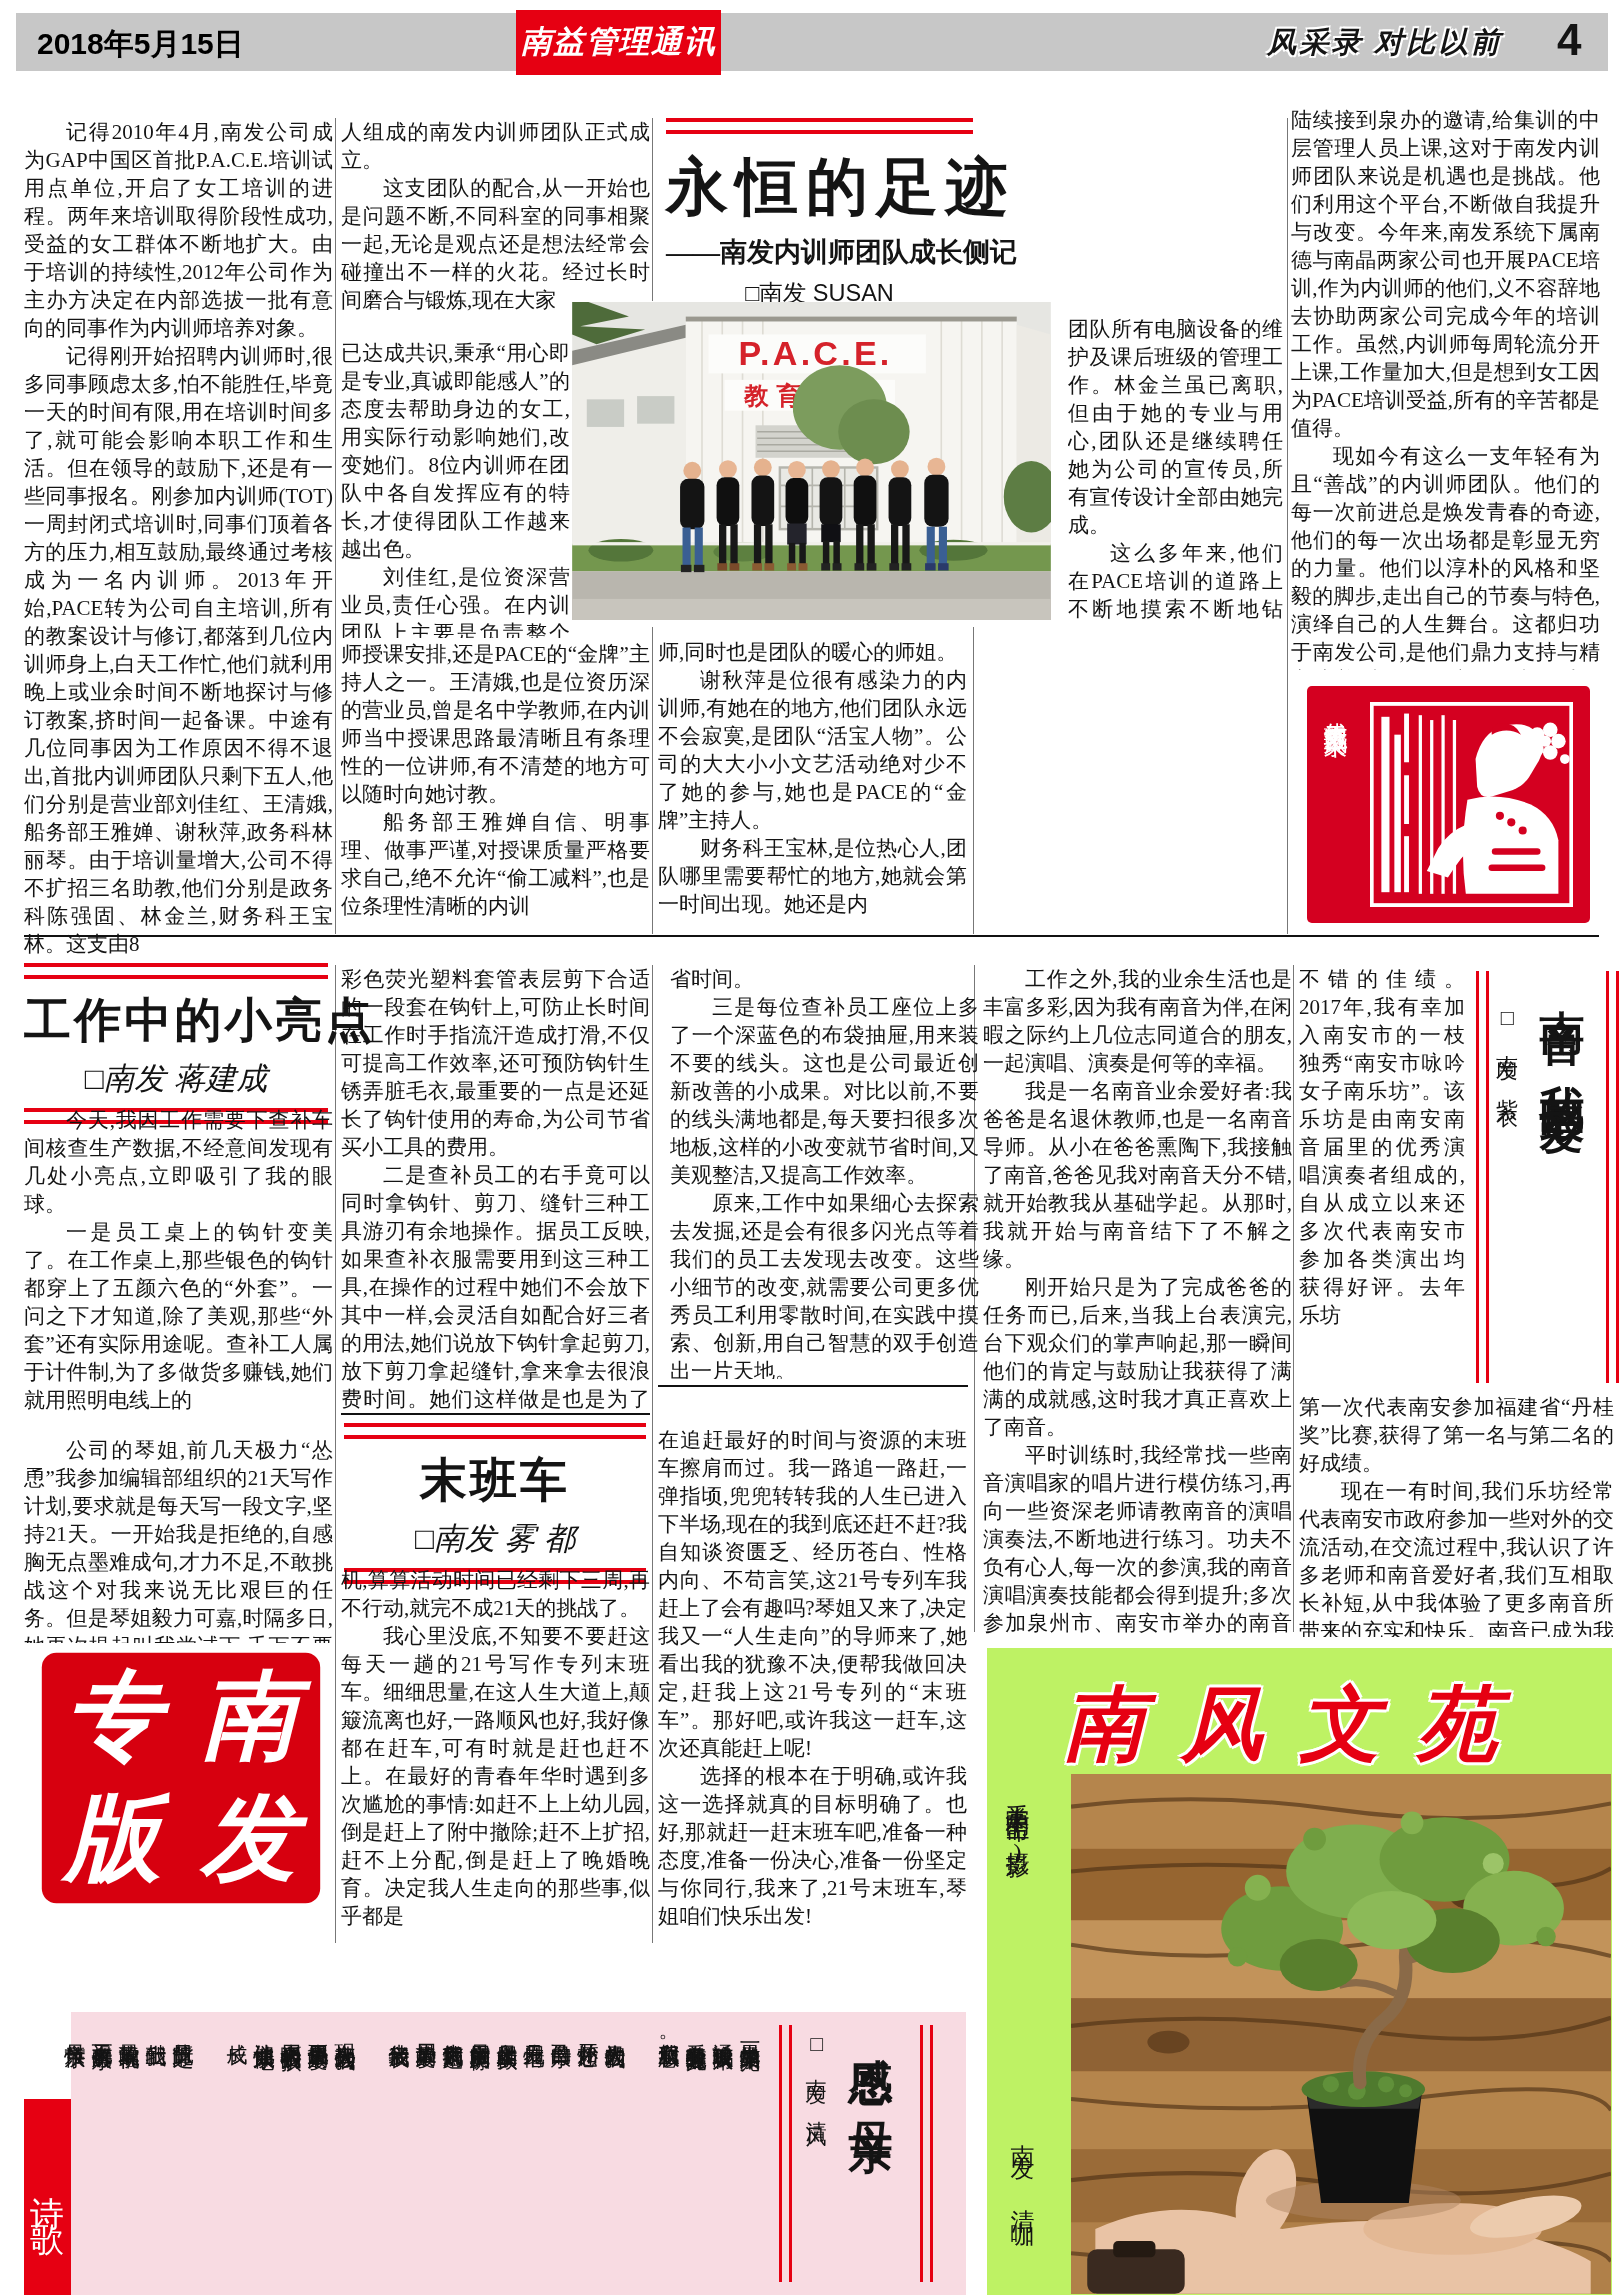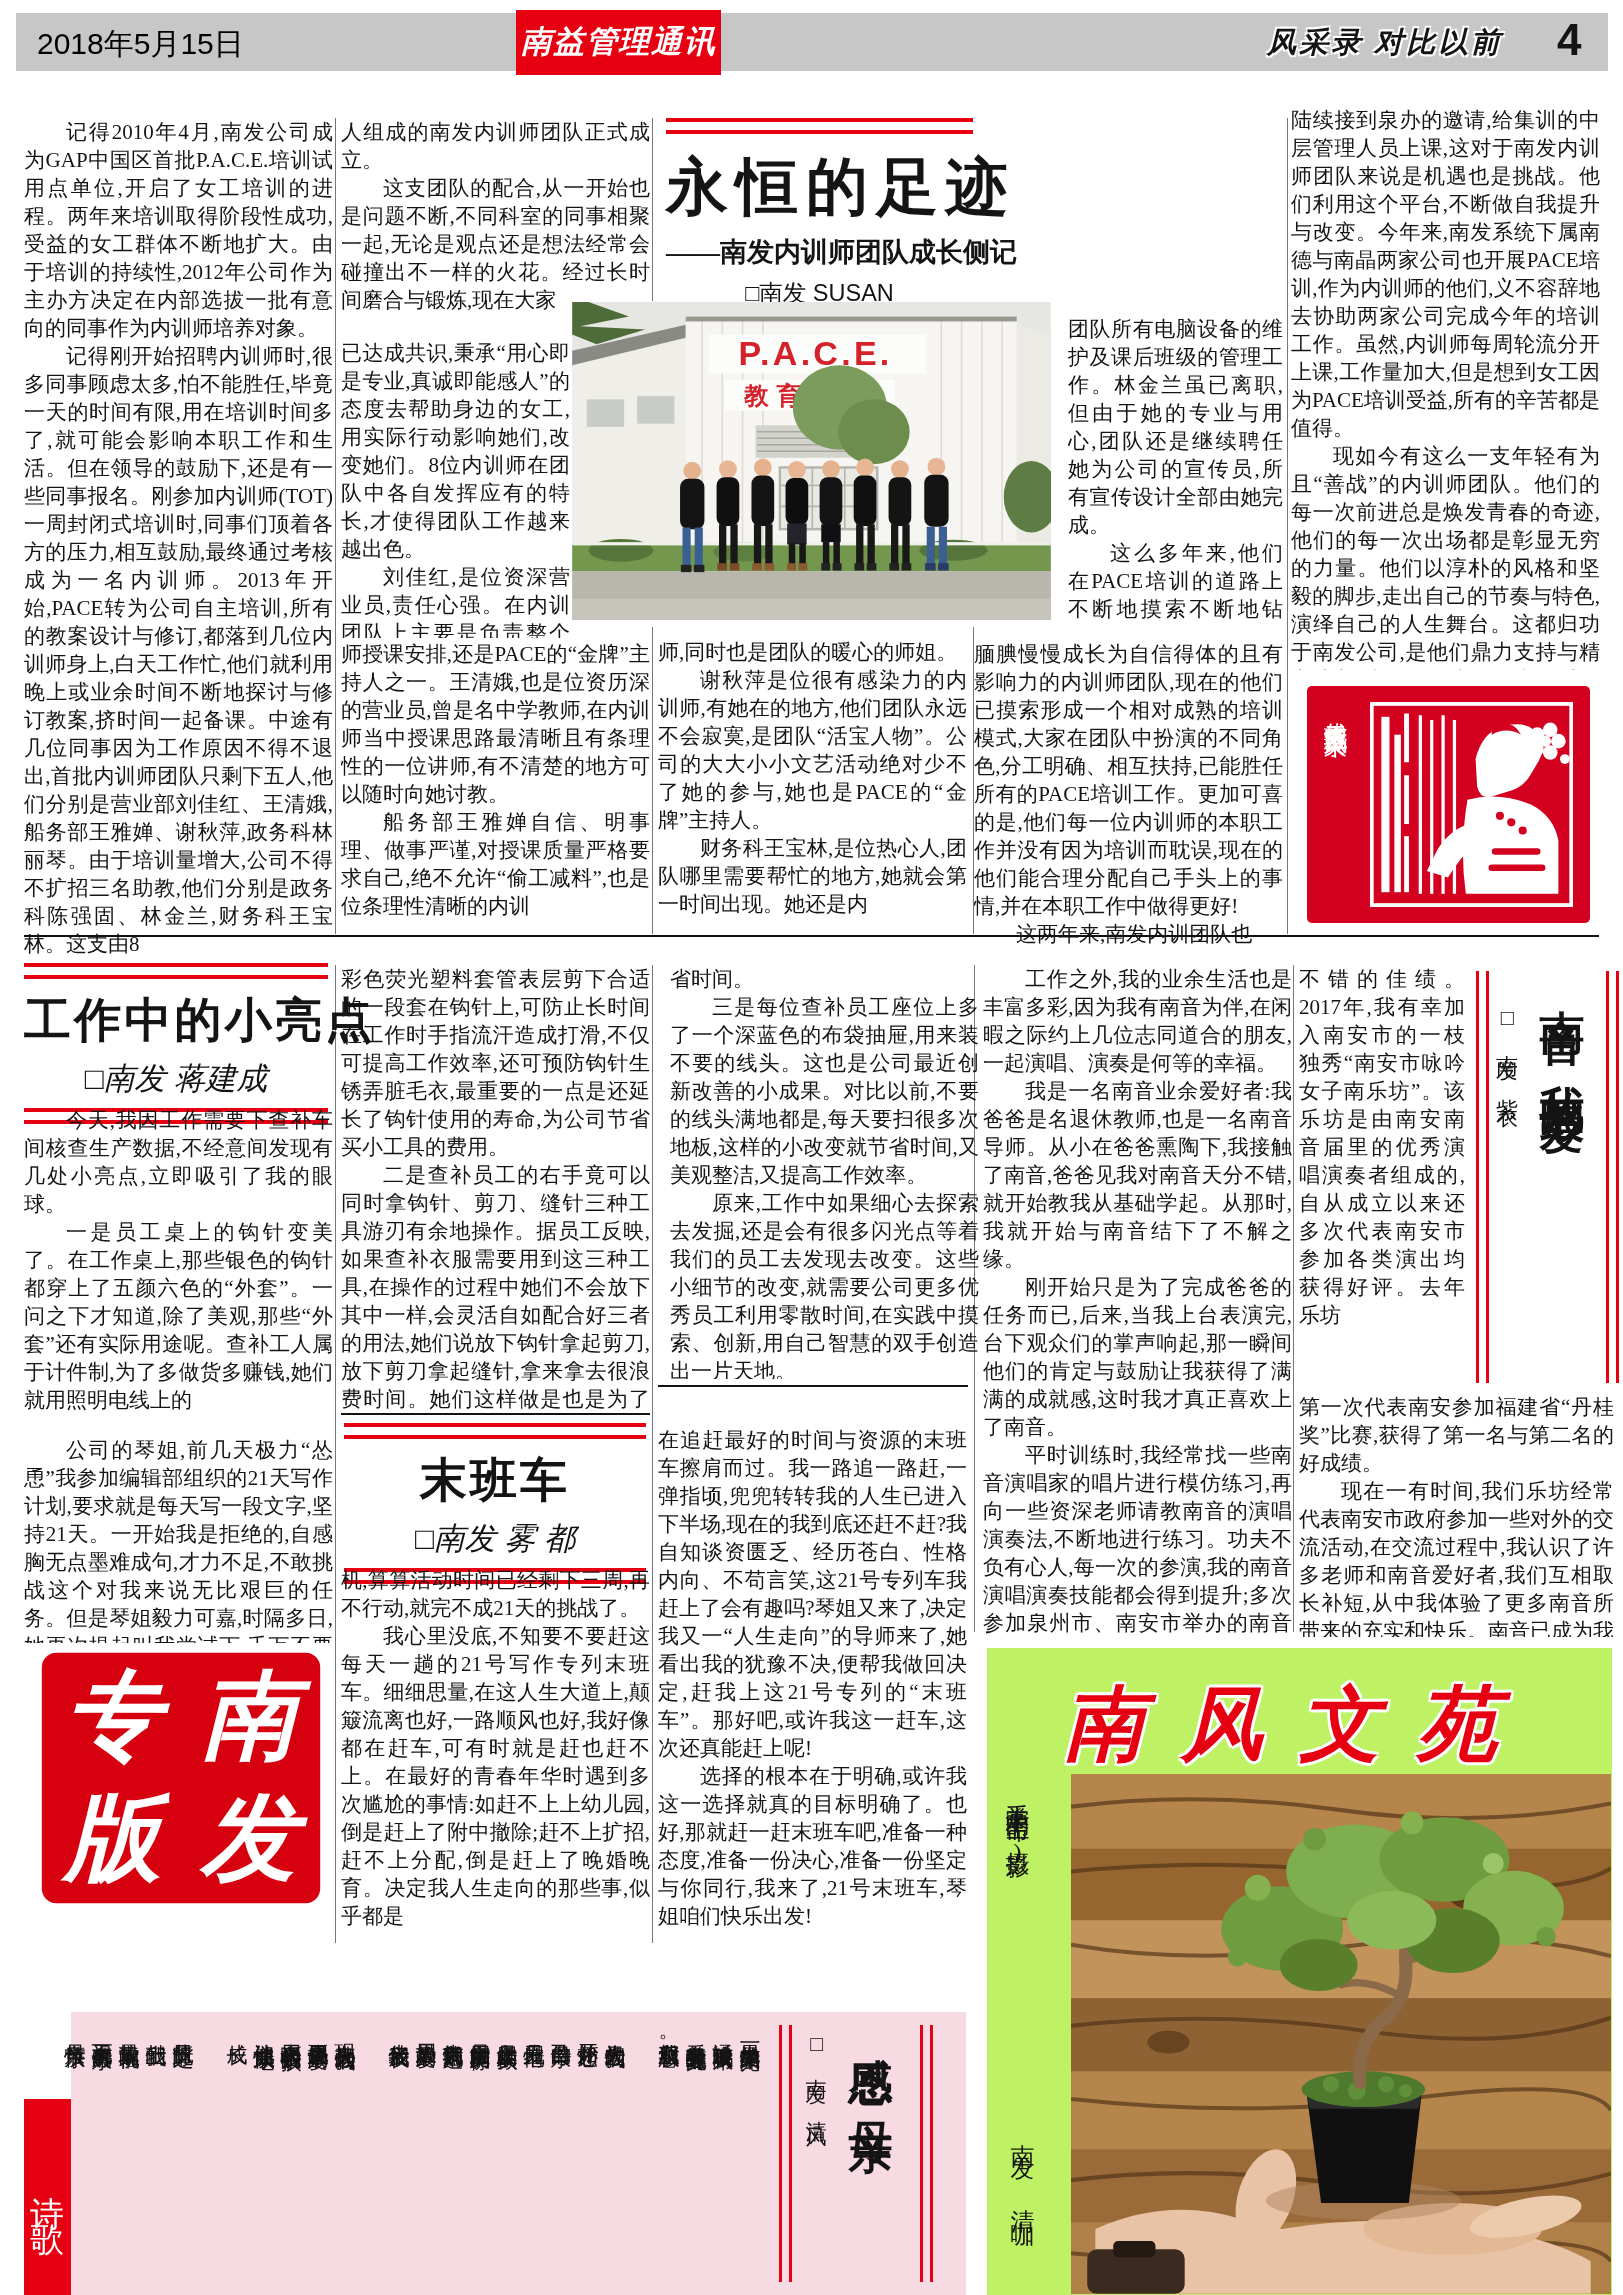--- a/index.html
+++ b/index.html
@@ -2,21 +2,21 @@
 <html style="font-size:13px"><head>
 <meta charset="utf-8">
 <style>
   html,body{margin:0;padding:0;background:#fff;}
   #page{position:relative;width:1624px;height:2295px;background:#ffffff;overflow:hidden;
         font-family:"Liberation Serif","DejaVu Serif",serif;color:#141414;}
   .abs{position:absolute;}
   
   .hdrbar{left:16px;top:13px;width:1592px;height:58px;background:#c7c7c7;}
   .hdr-date{left:37px;top:24px;font-family:"Liberation Sans","DejaVu Sans",sans-serif;
-            font-weight:normal;font-size:30px;color:#000;}
+            font-weight:bold;font-size:30px;color:#000;}
   .masthead{left:516px;top:9.7px;width:205px;height:65px;background:#e60012;color:#fff;
             display:flex;align-items:center;justify-content:center;font-weight:bold;
             font-size:31px;font-style:italic;letter-spacing:1.6px;white-space:nowrap;}
   .hdr-right{left:1267px;top:23px;width:268px;font-weight:bold;font-size:29px;font-style:italic;
              letter-spacing:3.2px;text-shadow:1.6px 1.6px 0 #fff,-1.6px -1.6px 0 #fff,1.6px -1.6px 0 #fff,-1.6px 1.6px 0 #fff;white-space:nowrap;}
   .hdr-page{left:1557px;top:14.6px;font-family:"Liberation Sans","DejaVu Sans",sans-serif;
             font-size:44px;font-weight:bold;}
   
   .bt{font-size:21px;line-height:28px;text-align:justify;overflow:hidden;}
   .bt p{margin:0;padding:0;}
@@ -234,24 +234,20 @@
 
   <div class="abs bt" style="left:658px;top:638px;width:309px;height:302px">
     <p>师,同时也是团队的暖心的师姐。</p>
     <p class="ind">谢秋萍是位很有感染力的内训师,有她在的地方,他们团队永远不会寂寞,是团队“活宝人物”。公司的大大小小文艺活动绝对少不了她的参与,她也是PACE的“金牌”主持人。</p>
     <p class="ind">财务科王宝林,是位热心人,团队哪里需要帮忙的地方,她就会第一时间出现。她还是内</p>
   </div>
 
   <div class="abs bt" style="left:1068px;top:315px;width:215px;height:307px">
     <p>团队所有电脑设备的维护及课后班级的管理工作。林金兰虽已离职,但由于她的专业与用心,团队还是继续聘任她为公司的宣传员,所有宣传设计全部由她完成。</p>
     <p class="ind">这么多年来,他们在PACE培训的道路上不断地摸索不断地钻研,已由原来的青涩,</p>
-  </div>
-  <div class="abs bt" style="left:974px;top:640px;width:309px;height:304px">
-    <p>腼腆慢慢成长为自信得体的且有影响力的内训师团队,现在的他们已摸索形成一个相对成熟的培训模式,大家在团队中扮演的不同角色,分工明确、相互扶持,已能胜任所有的PACE培训工作。更加可喜的是,他们每一位内训师的本职工作并没有因为培训而耽误,现在的他们能合理分配自己手头上的事情,并在本职工作中做得更好!</p>
-    <p class="ind">这两年来,南发内训团队也</p>
   </div>
   <div class="abs bt" style="left:1291px;top:106px;width:309px;height:564px">
     <p>陆续接到泉办的邀请,给集训的中层管理人员上课,这对于南发内训师团队来说是机遇也是挑战。他们利用这个平台,不断做自我提升与改变。今年来,南发系统下属南德与南晶两家公司也开展PACE培训,作为内训师的他们,义不容辞地去协助两家公司完成今年的培训工作。虽然,内训师每周轮流分开上课,工作量加大,但是想到女工因为PACE培训受益,所有的辛苦都是值得。</p>
     <p class="ind">现如今有这么一支年轻有为且“善战”的内训师团队。他们的每一次前进总是焕发青春的奇迹,他们的每一次出场都是彰显无穷的力量。他们以淳朴的风格和坚毅的脚步,走出自己的节奏与特色,演绎自己的人生舞台。这都归功于南发公司,是他们鼎力支持与精心培养,才有今天这么一支优秀的内训师团队。</p>
   </div>
 
   <div class="abs badge">
     <div class="vlabel">优秀干部职工风采录</div>
     <svg width="203" height="205" viewBox="0 0 250 252" style="position:absolute;left:63px;top:16px">
       <rect x="2" y="2" width="246" height="248" fill="none" stroke="#ffffff" stroke-width="5"></rect>

